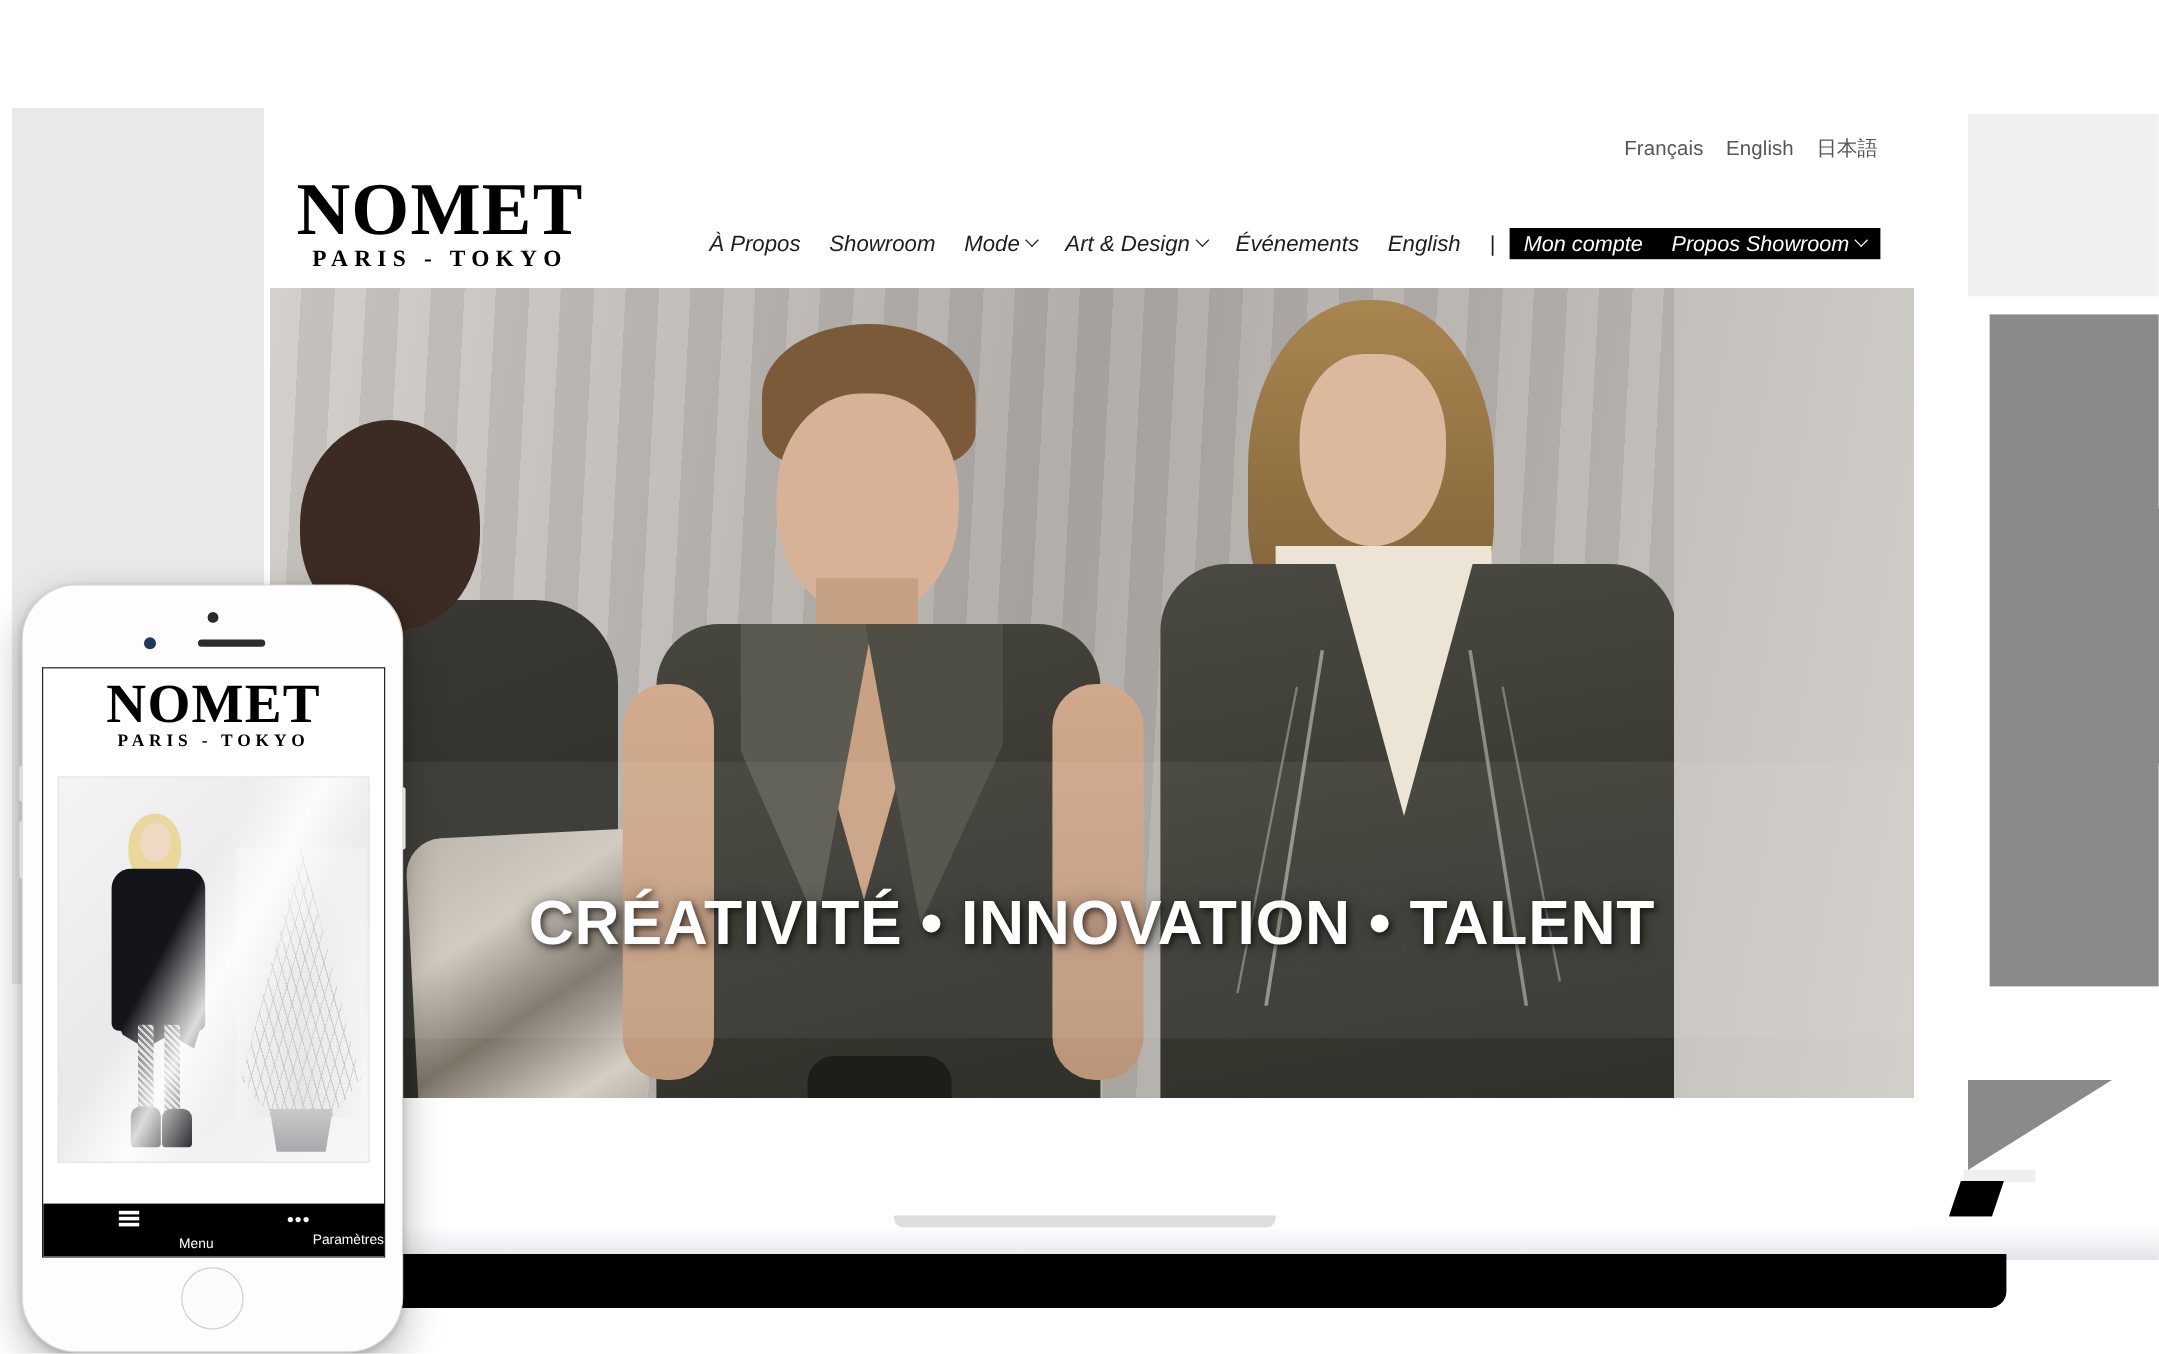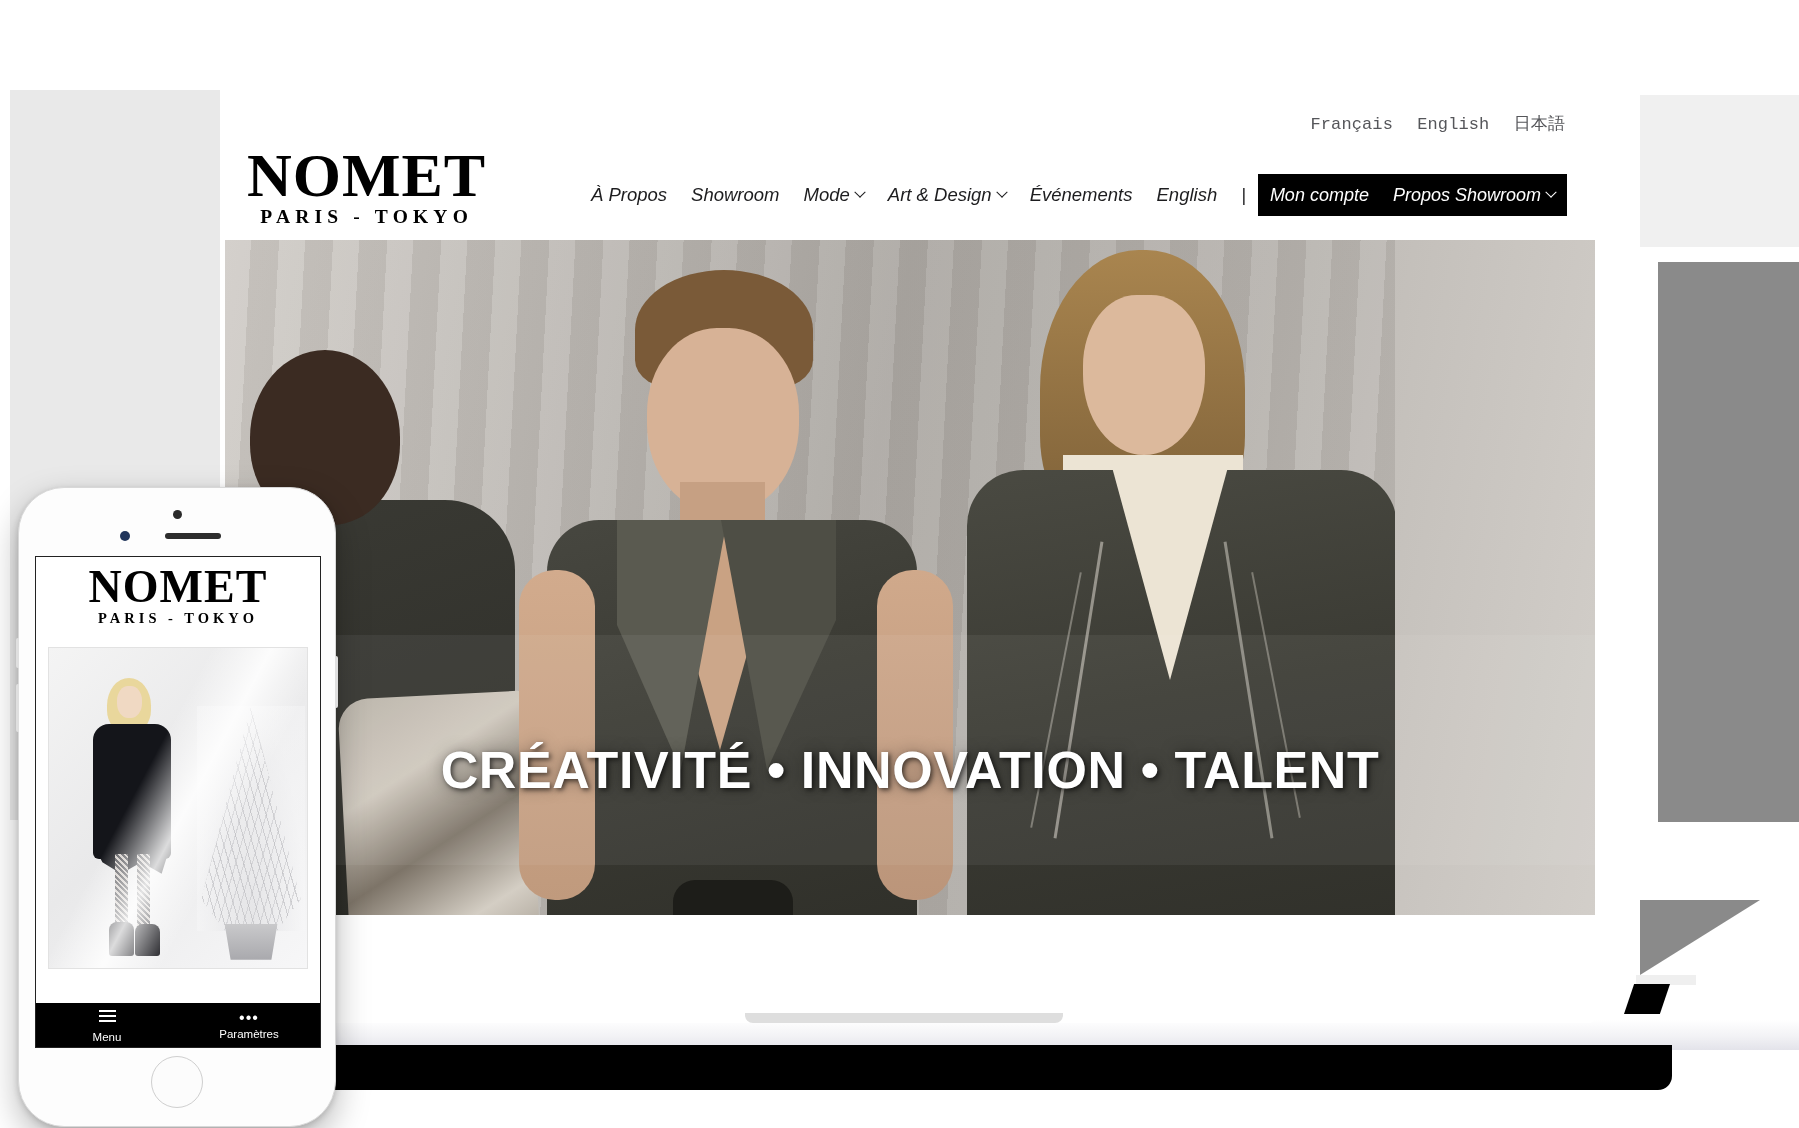--- a/index.html
+++ b/index.html
@@ -58,21 +58,21 @@
   .notch-bar {
     position: absolute; left: 745px; top: 1013px; width: 318px; height: 10px;
     background: #dedede; border-radius: 0 0 8px 8px;
   }
 
   
   .site {
     position: absolute; left: 225px; top: 90px; width: 1370px; height: 895px;
     background: #ffffff; overflow: hidden;
   }
-  .topbar { height: 58px; position: relative; font-family: Liberation Mono, monospace; }
+  .topbar { height: 58px; position: relative; }
   .lang {
     position: absolute; right: 30px; top: 22px;
     font-size: 17px; color: #55565a; letter-spacing: .1px;
   }
   .lang span { margin-left: 14px; cursor: pointer; }
   .lang span:first-child { margin-left: 0; }
 
   .header-row {
     display: flex; align-items: flex-end; justify-content: space-between;
     padding: 0 28px 0 22px; height: 92px;
@@ -96,21 +96,21 @@
   }
   .nav-item:last-child { margin-right: 0; }
   .chev {
     display: inline-block; width: 8px; height: 8px;
     border-right: 1.6px solid #1d1d1f; border-bottom: 1.6px solid #1d1d1f;
     transform: rotate(45deg) translate(-2px,-2px);
   }
   .nav-sep { font-size: 18px; color: #1d1d1f; margin-right: 12px; }
   .nav-dark {
     background: #000; color: #fff; display: flex; align-items: center;
-    height: 42px; padding: 0 12px 0 12px; gap: 24px;
+    height: 26px; padding: 0 12px 0 12px; gap: 24px;
   }
   .nav-dark .nav-item { color: #fff; margin-right: 0; font-size: 18px; }
   .nav-dark .chev { border-color: #fff; }
 
   
   .hero {
     position: relative; width: 100%; height: 735px; overflow: hidden;
     background: #6f6c69;
   }
   .hero-photo { position: absolute; inset: 0; }
@@ -341,21 +341,21 @@
   .p-bottom {
     position: absolute; left: 0; right: 0; bottom: 0; height: 44px; background: #000;
     display: flex; align-items: center;
   }
   .p-tab { flex: 1; text-align: center; color: #fff; }
   .p-tab .glyph { font-size: 16px; line-height: 16px; letter-spacing: 1px; }
   .p-tab .hb { display: inline-block; }
   .p-tab .hb i {
     display: block; width: 17px; height: 2.4px; background: #fff; margin: 2.6px auto;
   }
-  .p-tab .lbl { font-size: 11.5px; margin-top: 2px; }
+  .p-tab .lbl { font-size: 11.5px; margin-top: 2px; text-align: right; }
   .phone-home {
     position: absolute; left: 50%; bottom: 18px; margin-left: -26px;
     width: 52px; height: 52px; border-radius: 50%;
     border: 1.6px solid #cfcfcf; background: #fcfcfc;
   }
   .phone-btn-l1 {
     position: absolute; left: -3px; top: 150px; width: 3px; height: 30px;
     background: #dfdfdf; border-radius: 2px 0 0 2px;
   }
   .phone-btn-l2 {

